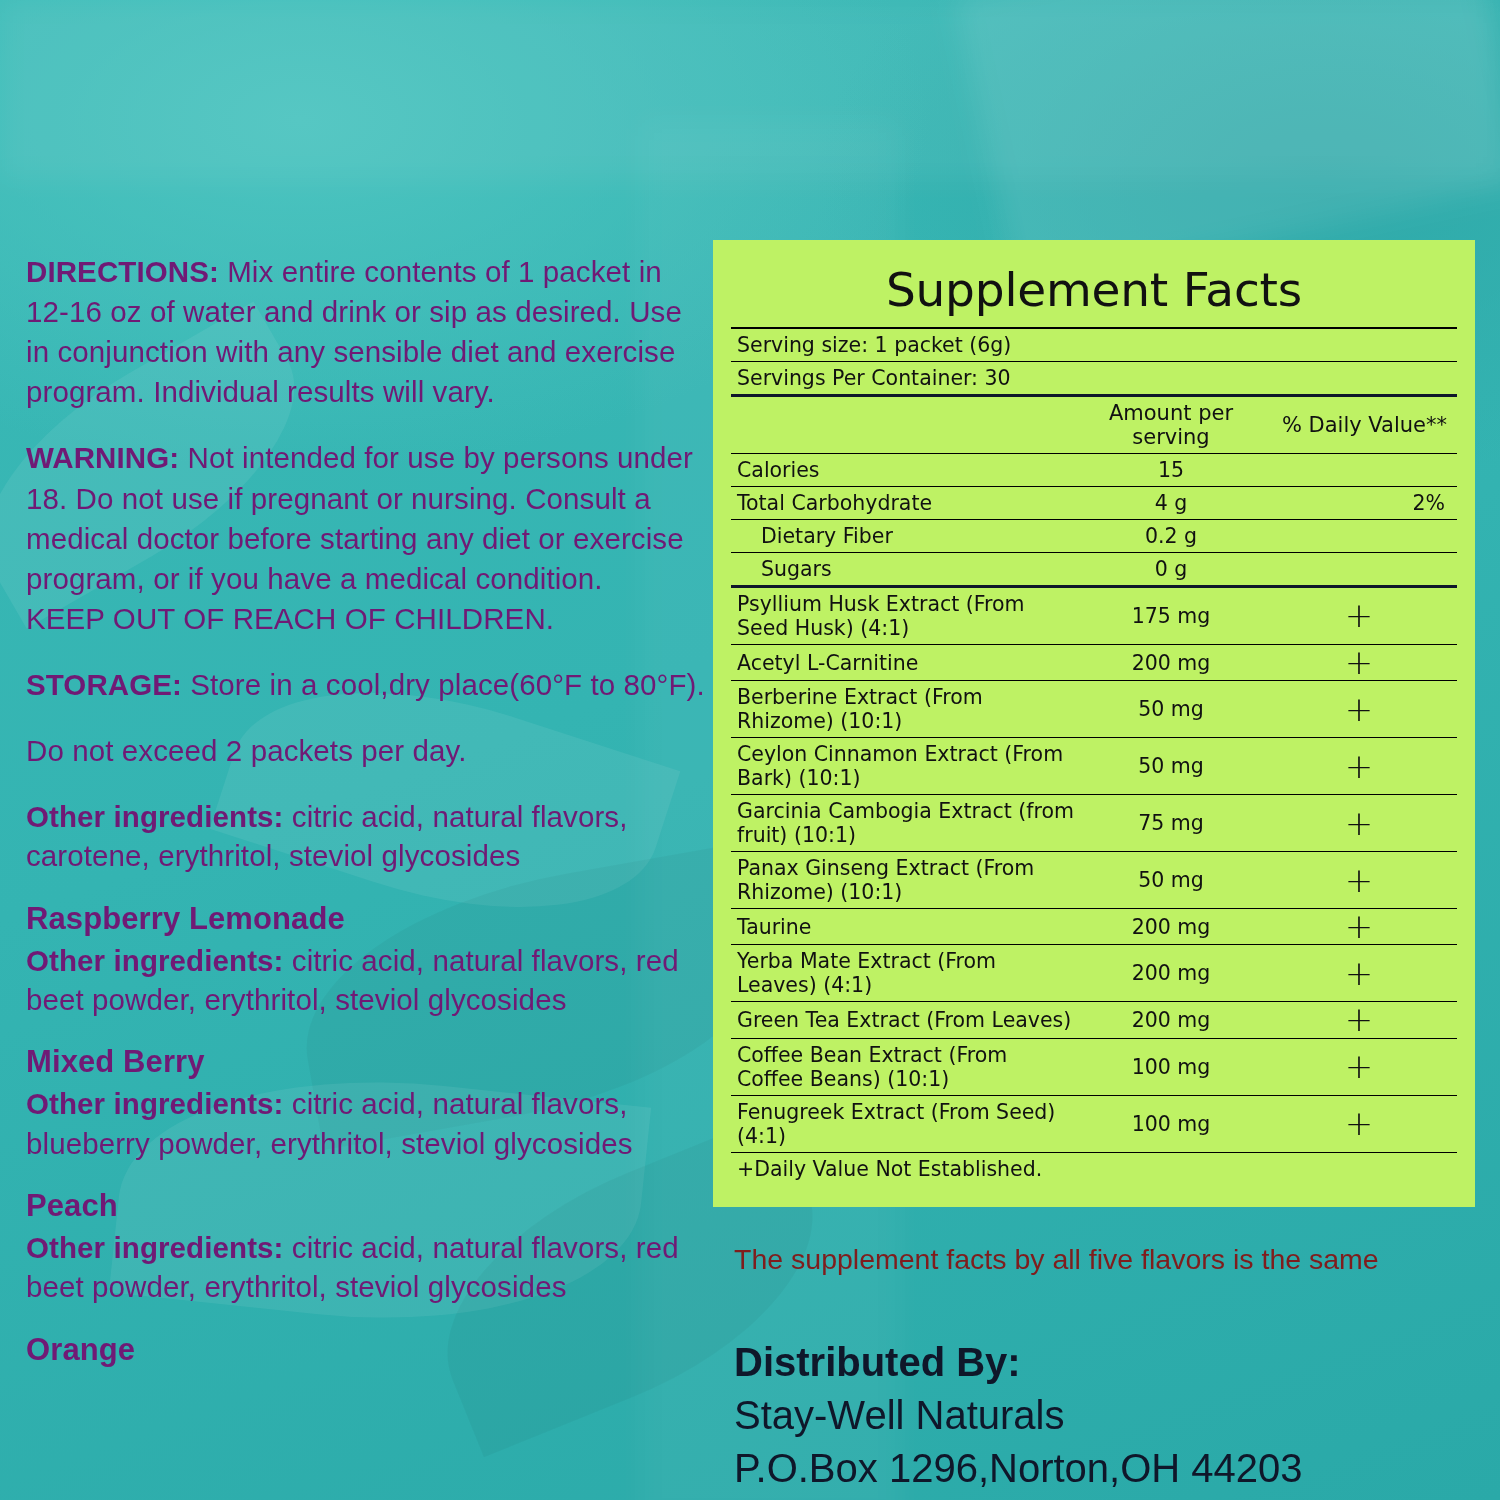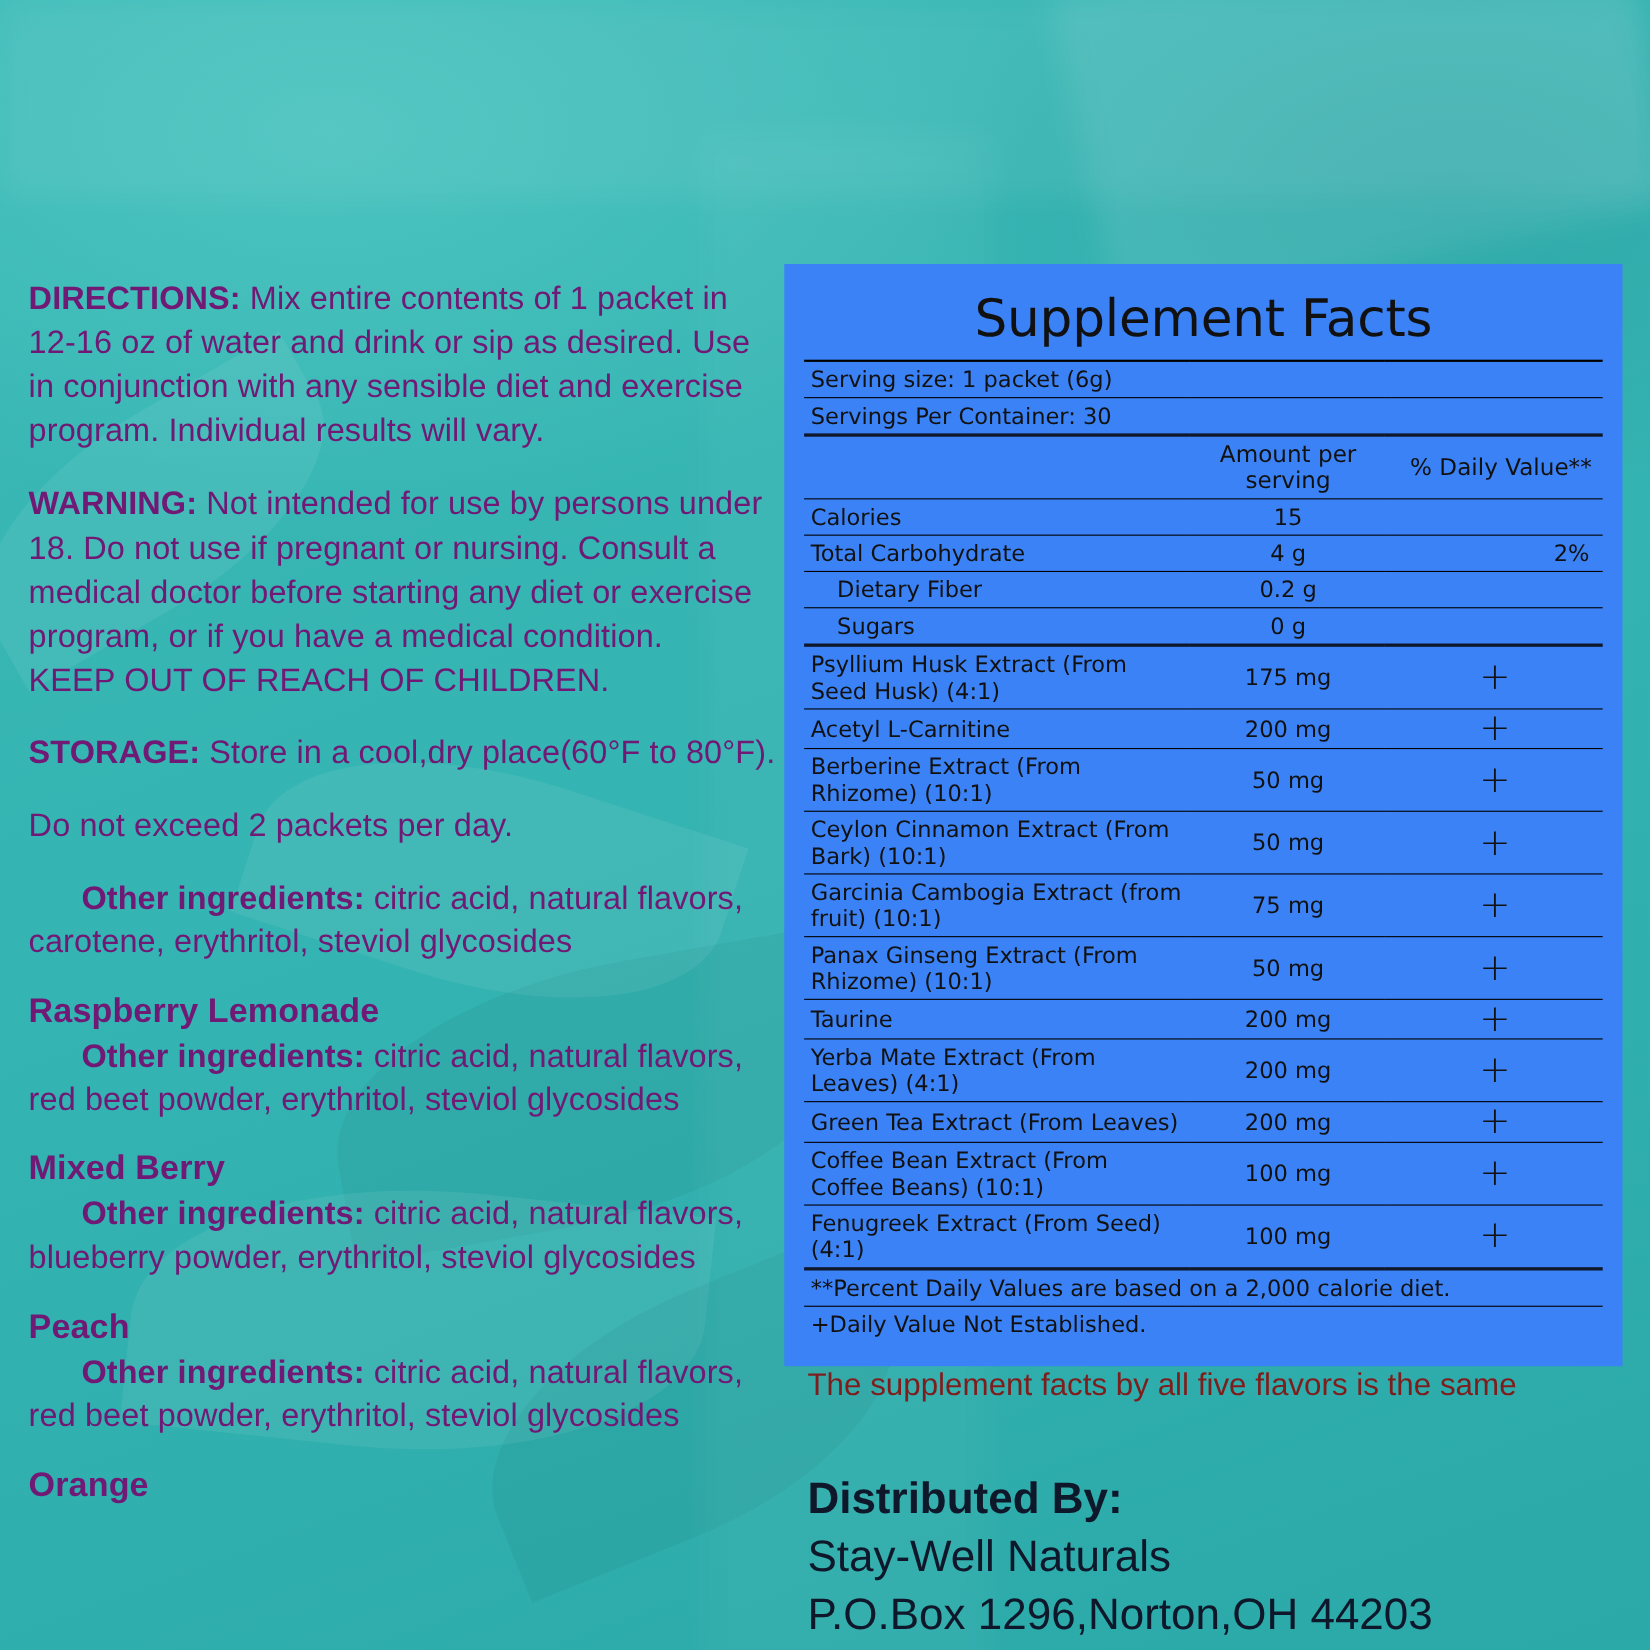--- a/index.html
+++ b/index.html
@@ -73,30 +73,29 @@
     font-weight: bold;
     font-size: 31px;
     margin-bottom: 1px;
   }
   .flavor-ing {
     font-size: 29.5px;
     line-height: 1.33;
   }
   .flavor-ing b {
     font-weight: bold;
-    margin-left: 48px;
   }
 
   
   #sf-panel {
     position: absolute;
     left: 713px;
     top: 240px;
     width: 762px;
-    background: #3b82f6;
+    background: #bef264;
     padding: 16px 18px 22px 18px;
     box-sizing: border-box;
     color: #111;
   }
   #sf-title {
     text-align: center;
     font-size: 47px;
     letter-spacing: -0.2px;
     margin: 6px 0 10px 0;
     font-family: "DejaVu Sans", sans-serif;
@@ -291,23 +290,20 @@
           <td>Coffee Bean Extract (From Coffee Beans) (10:1)</td>
           <td class="c-amt">100 mg</td>
           <td class="plus">+</td>
         </tr>
         <tr class="rule-thin">
           <td>Fenugreek Extract (From Seed) (4:1)</td>
           <td class="c-amt">100 mg</td>
           <td class="plus">+</td>
         </tr>
 
-        <tr class="rule-thick footnote">
-          <td colspan="3">**Percent Daily Values are based on a 2,000 calorie diet.</td>
-        </tr>
         <tr class="rule-thin footnote">
           <td colspan="3">+Daily Value Not Established.</td>
         </tr>
       </tbody>
     </table>
   </div>
 
   <div id="note-same">The supplement facts by all five flavors is the same</div>
 
   <div id="distributed">

